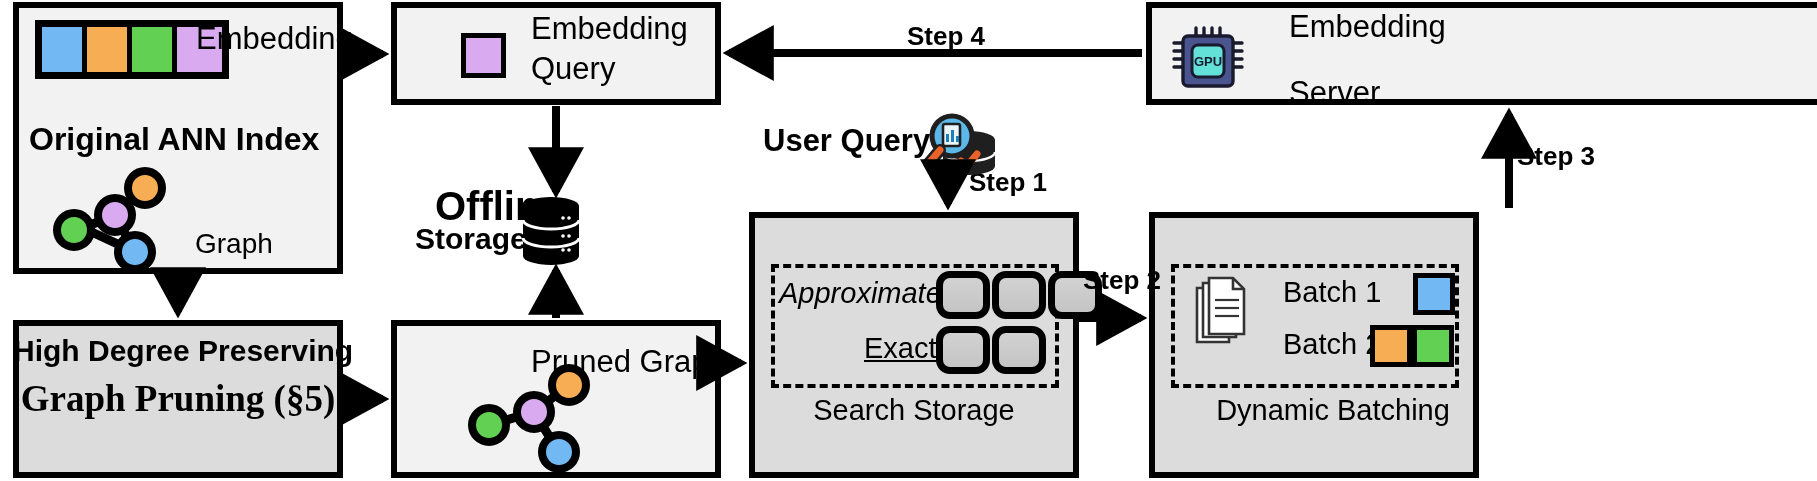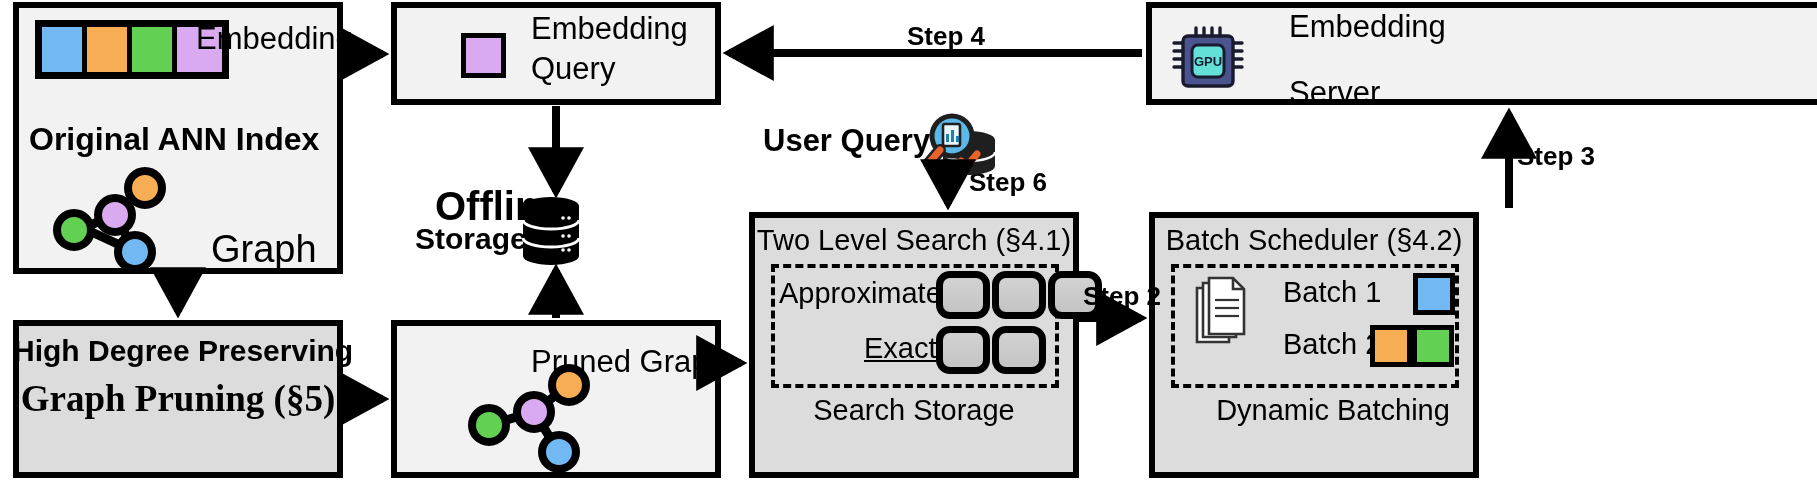--- a/index.html
+++ b/index.html
@@ -29,21 +29,21 @@
   <div class="box" style="left:2px;top:2px;width:330px;height:272px;">
   </div>
   <div class="embstrip" style="left:24px;top:20px;">
     <div style="background:#72b8f2;"></div>
     <div style="background:#f7ad53;"></div>
     <div style="background:#62d153;"></div>
     <div style="background:#d9aaf0;"></div>
   </div>
   <div class="lbl" style="left:185px;top:22px;font-size:31px;">Embedding</div>
   <div class="lbl b" style="left:18px;top:122px;font-size:32px;">Original ANN Index</div>
-  <div class="lbl" style="left:200px;top:228px;font-size:38px;">Graph</div>
+  <div class="lbl" style="left:184px;top:228px;font-size:28px;">Graph</div>
 
   <div class="box gray" style="left:2px;top:320px;width:330px;height:158px;">
   </div>
   <div class="lbl b ctr" style="left:2px;top:334px;width:330px;font-size:30px;">High Degree Preserving</div>
   <div class="lbl b ctr" style="left:2px;top:378px;width:330px;font-size:37px;font-family:Liberation Serif, serif;">Graph Pruning (§5)</div>
 
   <div class="box" style="left:380px;top:2px;width:330px;height:103px;">
   </div>
   <div class="chip" style="left:450px;top:33px;width:45px;height:45px;background:#d9aaf0;"></div>
   <div class="lbl" style="left:520px;top:12px;font-size:31px;">Embedding</div>
@@ -53,53 +53,51 @@
   <div class="lbl b" style="left:404px;top:222px;font-size:30px;">Storage</div>
 
   <div class="box" style="left:380px;top:320px;width:330px;height:158px;">
   </div>
   <div class="lbl b" style="left:752px;top:124px;font-size:31px;">User Query</div>
 
   <div class="lbl" style="left:520px;top:345px;font-size:31px;">Pruned Graph</div>
 
   <div class="box gray" style="left:738px;top:212px;width:330px;height:266px;">
   </div>
-  <div class="lbl ctr" style="left:738px;top:224px;width:330px;font-size:29px;">Two Level Search (§4.1)</div>
   <div class="dash" style="left:760px;top:264px;width:288px;height:124px;"></div>
-  <div class="lbl" style="left:768px;top:277px;font-size:29px;">Approximate</div>
+  <div class="lbl" style="left:768px;top:277px;font-size:29px;font-style:italic;">Approximate</div>
   <div class="slotrow" style="left:925px;top:271px;">
     <div class="slot"></div>
     <div class="slot"></div>
     <div class="slot"></div>
   </div>
   <div class="lbl" style="left:853px;top:332px;font-size:29px;text-decoration:underline;">Exact</div>
   <div class="slotrow" style="left:925px;top:326px;">
     <div class="slot"></div>
     <div class="slot"></div>
   </div>
   <div class="lbl ctr" style="left:738px;top:394px;width:330px;font-size:29px;">Search Storage</div>
 
   <div class="box gray" style="left:1138px;top:212px;width:330px;height:266px;">
   </div>
-  <div class="lbl ctr" style="left:1138px;top:224px;width:330px;font-size:29px;">Batch Scheduler (§4.2)</div>
   <div class="dash" style="left:1160px;top:264px;width:288px;height:124px;"></div>
   <div class="lbl" style="left:1272px;top:276px;font-size:29px;">Batch 1</div>
   <div class="chip" style="left:1402px;top:273px;width:42px;height:42px;background:#72b8f2;"></div>
   <div class="lbl" style="left:1272px;top:328px;font-size:29px;">Batch 2</div>
   <div class="chip" style="left:1359px;top:325px;width:42px;height:42px;background:#f7ad53;"></div>
   <div class="chip" style="left:1401px;top:325px;width:42px;height:42px;background:#62d153;"></div>
   <div class="lbl ctr" style="left:1138px;top:394px;width:330px;font-size:29px;padding-left:19px;">Dynamic Batching</div>
 
   <div class="box" style="left:1135px;top:2px;width:680px;height:103px;">
   </div>
   <div class="lbl" style="left:1278px;top:10px;font-size:31px;">Embedding</div>
   <div class="lbl" style="left:1278px;top:76px;font-size:31px;">Server</div>
 
-  <div class="lbl b" style="left:958px;top:168px;font-size:26px;">Step 6</div>
-  <div class="lbl b" style="left:1072px;top:282px;font-size:26px;">Step 2</div>
+  <div class="lbl b" style="left:958px;top:168px;font-size:26px;">Step 1</div>
+  <div class="lbl b" style="left:1072px;top:266px;font-size:26px;">Step 2</div>
   <div class="lbl b" style="left:1506px;top:142px;font-size:26px;">Step 3</div>
   <div class="lbl b" style="left:896px;top:22px;font-size:26px;">Step 4</div>
 
   <svg class="ov" viewBox="0 0 1817 481" xmlns="http://www.w3.org/2000/svg">
     <defs>
       <marker id="ah" markerWidth="7" markerHeight="7" refX="5.6" refY="3.5" orient="auto" markerUnits="strokeWidth">
         <path d="M0,0 L6.4,3.5 L0,7 z" fill="#000"></path>
       </marker>
     </defs>
 

